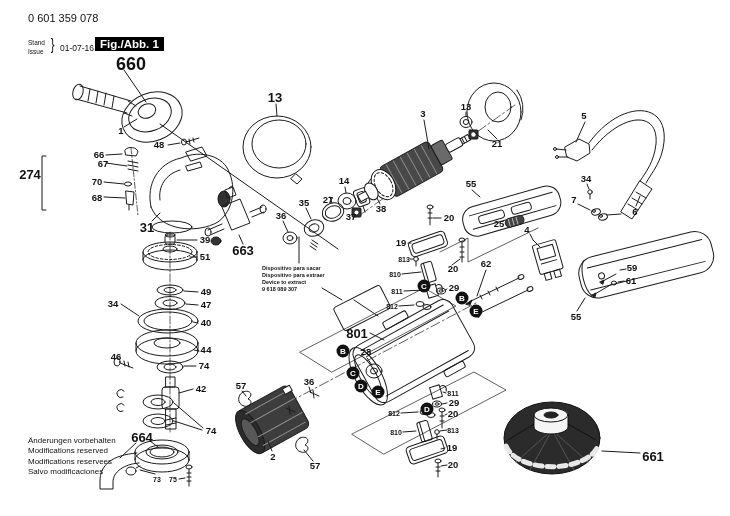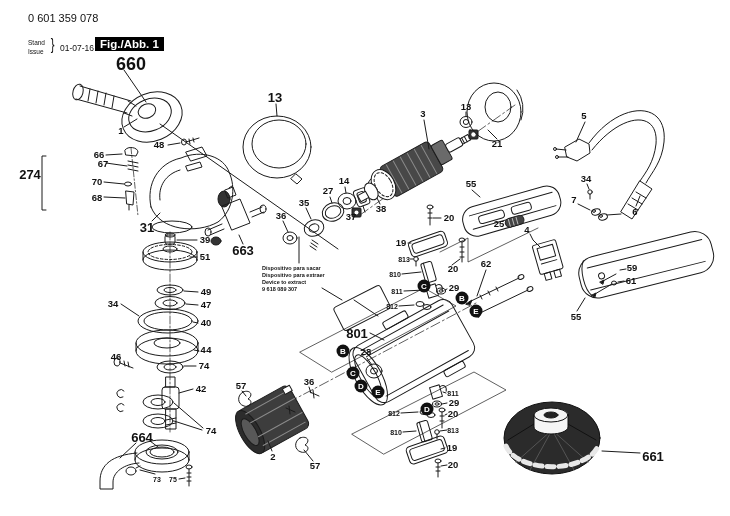--- a/index.html
+++ b/index.html
@@ -429,20 +429,26 @@
   <span class="figbox">Fig./Abb. 1</span>
   <div class="fignum">660</div>
 
   <div class="xnote">
     <div>Dispositivo para sacar</div>
     <div>Dispositivo para extraer</div>
     <div>Device to extract</div>
     <div>9 618 089 307</div>
   </div>
 
+  <div class="footer">
+    <div>Änderungen vorbehalten</div>
+    <div>Modifications reserved</div>
+    <div>Modifications reservees</div>
+    <div>Salvo modificaciones</div>
+  </div>
 
   <div class="callouts">
       <span class="co" style="left: 121px; top: 131px;">1</span>
       <span class="co" style="left: 159px; top: 145px;">48</span>
       <span class="co lg" style="left: 30px; top: 174px;">274</span>
       <span class="co" style="left: 99px; top: 155px;">66</span>
       <span class="co" style="left: 103px; top: 164px;">67</span>
       <span class="co" style="left: 97px; top: 182px;">70</span>
       <span class="co" style="left: 97px; top: 198px;">68</span>
       <span class="co lg" style="left: 147px; top: 227px;">31</span>
@@ -457,21 +463,21 @@
       <span class="co" style="left: 116px; top: 357px;">46</span>
       <span class="co" style="left: 204px; top: 366px;">74</span>
       <span class="co" style="left: 201px; top: 389px;">42</span>
       <span class="co lg" style="left: 142px; top: 437px;">664</span>
       <span class="co" style="left: 211px; top: 431px;">74</span>
       <span class="co sm" style="left: 157px; top: 479px;">73</span>
       <span class="co sm" style="left: 173px; top: 479px;">75</span>
       <span class="co lg" style="left: 275px; top: 97px;">13</span>
       <span class="co" style="left: 281px; top: 216px;">36</span>
       <span class="co" style="left: 304px; top: 203px;">35</span>
-      <span class="co" style="left: 328px; top: 191px;">27</span>
+      <span class="co" style="left: 328px; top: 200px;">27</span>
       <span class="co" style="left: 344px; top: 181px;">14</span>
       <span class="co" style="left: 351px; top: 217px;">37</span>
       <span class="co" style="left: 381px; top: 209px;">38</span>
       <span class="co" style="left: 423px; top: 114px;">3</span>
       <span class="co" style="left: 466px; top: 107px;">13</span>
       <span class="co" style="left: 497px; top: 144px;">21</span>
       <span class="co" style="left: 584px; top: 116px;">5</span>
       <span class="co" style="left: 586px; top: 179px;">34</span>
       <span class="co" style="left: 574px; top: 200px;">7</span>
       <span class="co" style="left: 635px; top: 212px;">6</span>

